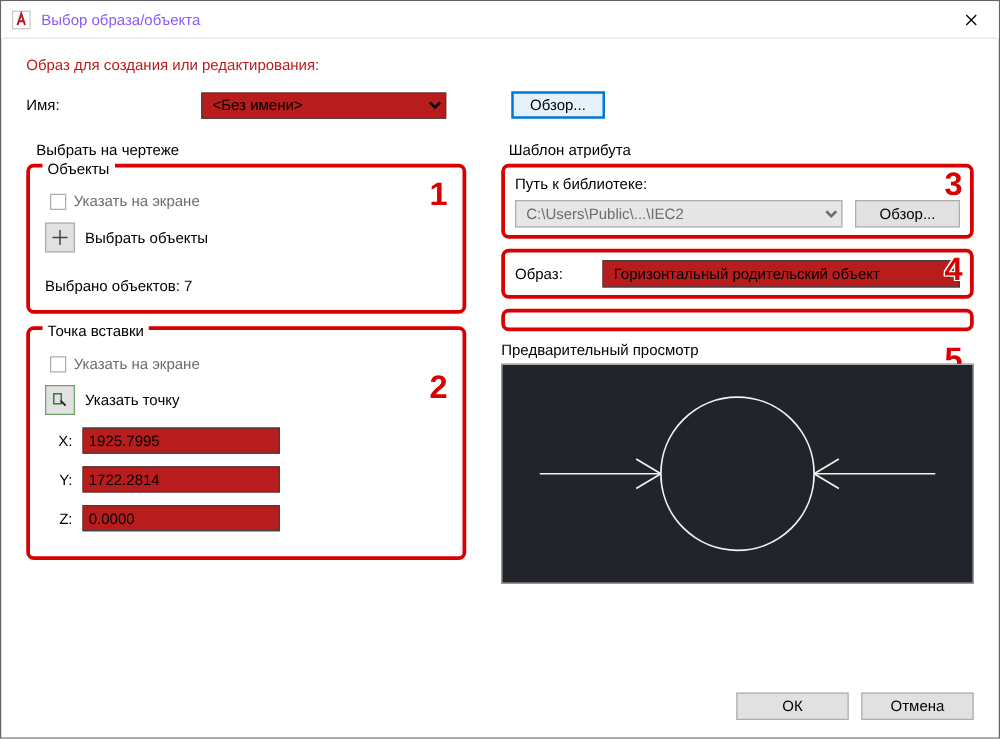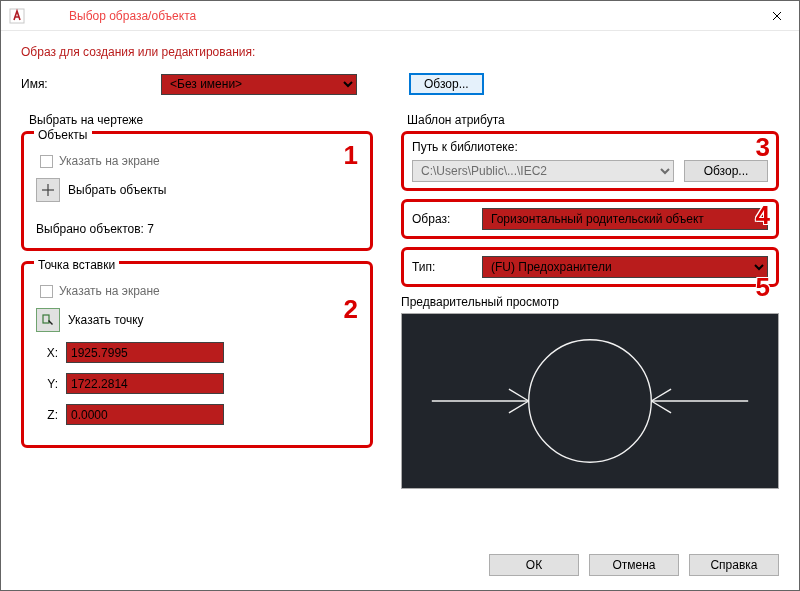--- a/index.html
+++ b/index.html
@@ -1,20 +1,20 @@
 <!DOCTYPE html>
 <html><head>
 <meta charset="utf-8">
 <style>
   * { box-sizing: border-box; font-family: "Segoe UI", Tahoma, sans-serif; font-size: 12px; }
   body { margin: 0; padding: 0; background: #fff; }
   .window { width: 800px; height: 591px; border: 1px solid #646464; background: #fff; position: relative; }
   .titlebar { height: 30px; background: #fff; border-bottom: 1px solid #e8e8e8; display: flex; align-items: center; padding: 0 0 0 8px; }
   .titlebar .app-icon { width: 16px; height: 16px; margin-right: 8px; }
-  .titlebar .title { flex: 1; color: #ef4444; margin-left: 36px; }
+  .titlebar .title { flex: 1; color: #8b5cf6; }
   .titlebar .close { width: 45px; height: 30px; display: flex; align-items: center; justify-content: center; color: #000; font-size: 14px; }
   .content { position: absolute; left: 0; right: 0; top: 30px; bottom: 0; padding: 14px 20px; }
   .row { display: flex; align-items: center; }
   .heading { margin-bottom: 14px; color: #b91c1c; }
   .name-row { display: flex; align-items: center; margin-bottom: 18px; }
   .name-row .lbl { width: 140px; }
   select, input[type=text] { border: 1px solid #404040; background: #b91c1c; height: 21px; padding: 1px 4px; color: #000; }
   .sel-disabled { background: #e6e6e6; color: #6d6d6d; border: 1px solid #adadad; }
   .name-select { width: 196px; }
   .btn { height: 22px; border: 1px solid #adadad; background: #e1e1e1; padding: 0 14px; display: inline-flex; align-items: center; justify-content: center; color: #000000; cursor: default; }
@@ -151,26 +151,20 @@
           <div class="form-row" style="margin-bottom:0">
             <span class="flbl">Образ:</span>
             <select class="fctl" style="height:22px">
               <option>Горизонтальный родительский объект</option>
             </select>
           </div>
           <span class="callout" style="top:-2px; right:6px">4</span>
         </div>
 
         <div class="redbox pad" style="position:relative;">
-          <div class="form-row" style="margin-bottom:0">
-            <span class="flbl">Тип:</span>
-            <select class="fctl" style="height:22px">
-              <option>(FU) Предохранители</option>
-            </select>
-          </div>
           <span class="callout" style="top:22px; right:6px">5</span>
         </div>
 
         <div class="preview-wrap">
           <div class="preview-lbl">Предварительный просмотр</div>
           <div class="preview">
             <svg width="100%" height="100%" viewBox="0 0 380 176">
               <circle cx="190" cy="88" r="62" fill="none" stroke="#f2f2f2" stroke-width="1.4"></circle>
               <line x1="30" y1="88" x2="128" y2="88" stroke="#f2f2f2" stroke-width="1.4"></line>
               <path d="M128 88 L108 76 M128 88 L108 100" stroke="#f2f2f2" stroke-width="1.4" fill="none"></path>
@@ -178,16 +172,15 @@
               <path d="M252 88 L272 76 M252 88 L272 100" stroke="#f2f2f2" stroke-width="1.4" fill="none"></path>
             </svg>
           </div>
         </div>
       </div>
     </div>
 
     <div class="footer">
       <span class="btn">ОК</span>
       <span class="btn">Отмена</span>
-      <span class="btn">Справка</span>
     </div>
   </div>
 </div>
 
 </body></html>

